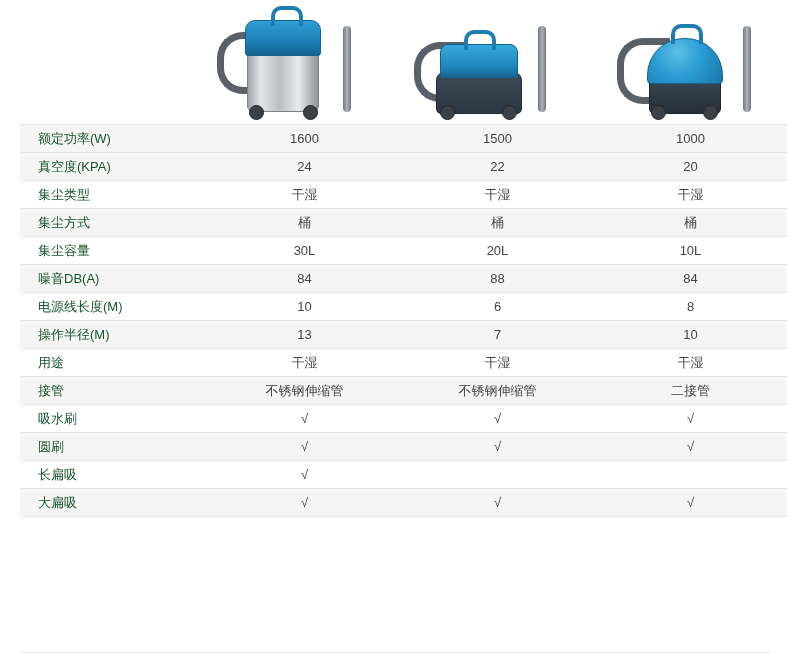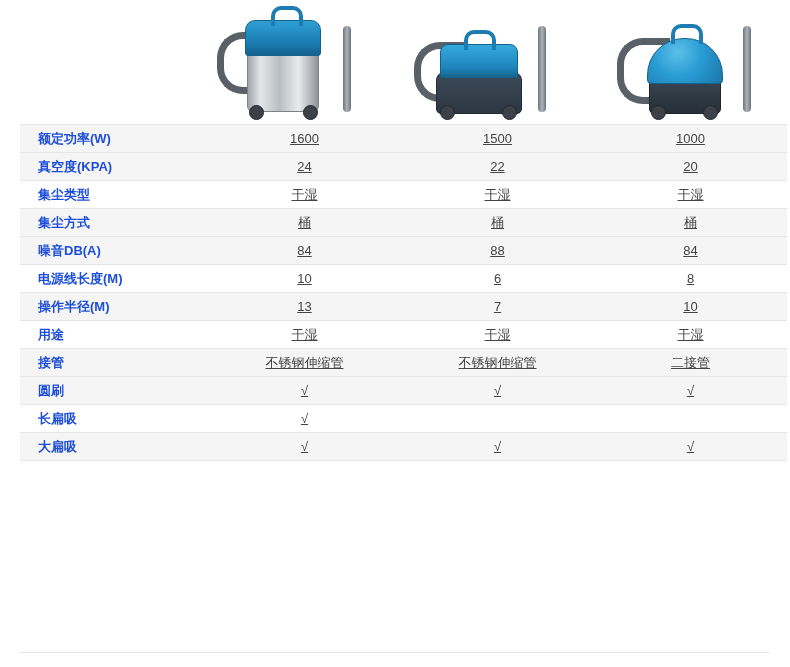--- a/index.html
+++ b/index.html
@@ -173,28 +173,26 @@
     vertical-align: middle;
     color: #444444;
     font-size: 13px;
     line-height: 27px;
     height: 27px;
   }
   .spec-table td.label {
     width: 170px;
     padding-left: 18px;
     text-align: left;
-    color: #1d4ed8;
-    font-weight: bold;
+    color: #14532d;
   }
   .spec-table td.val {
     width: 193px;
     text-align: center;
     color: #444444;
-    text-decoration: underline;
   }
   .spec-table tr:first-child td {
     border-top: 1px solid #e6e6e6;
   }
   .tick {
     font-size: 14px;
     color: #444444;
   }
   .bottom-rule {
     position: absolute;
@@ -269,20 +267,26 @@
         <td class="val">干湿</td>
         <td class="val">干湿</td>
         <td class="val">干湿</td>
       </tr>
       <tr class="alt">
         <td class="label">集尘方式</td>
         <td class="val">桶</td>
         <td class="val">桶</td>
         <td class="val">桶</td>
       </tr>
+      <tr>
+        <td class="label">集尘容量</td>
+        <td class="val">30L</td>
+        <td class="val">20L</td>
+        <td class="val">10L</td>
+      </tr>
       <tr class="alt">
         <td class="label">噪音DB(A)</td>
         <td class="val">84</td>
         <td class="val">88</td>
         <td class="val">84</td>
       </tr>
       <tr>
         <td class="label">电源线长度(M)</td>
         <td class="val">10</td>
         <td class="val">6</td>
@@ -299,20 +303,26 @@
         <td class="val">干湿</td>
         <td class="val">干湿</td>
         <td class="val">干湿</td>
       </tr>
       <tr class="alt">
         <td class="label">接管</td>
         <td class="val">不锈钢伸缩管</td>
         <td class="val">不锈钢伸缩管</td>
         <td class="val">二接管</td>
       </tr>
+      <tr>
+        <td class="label">吸水刷</td>
+        <td class="val tick">√</td>
+        <td class="val tick">√</td>
+        <td class="val tick">√</td>
+      </tr>
       <tr class="alt">
         <td class="label">圆刷</td>
         <td class="val tick">√</td>
         <td class="val tick">√</td>
         <td class="val tick">√</td>
       </tr>
       <tr>
         <td class="label">长扁吸</td>
         <td class="val tick">√</td>
         <td class="val tick"></td>

